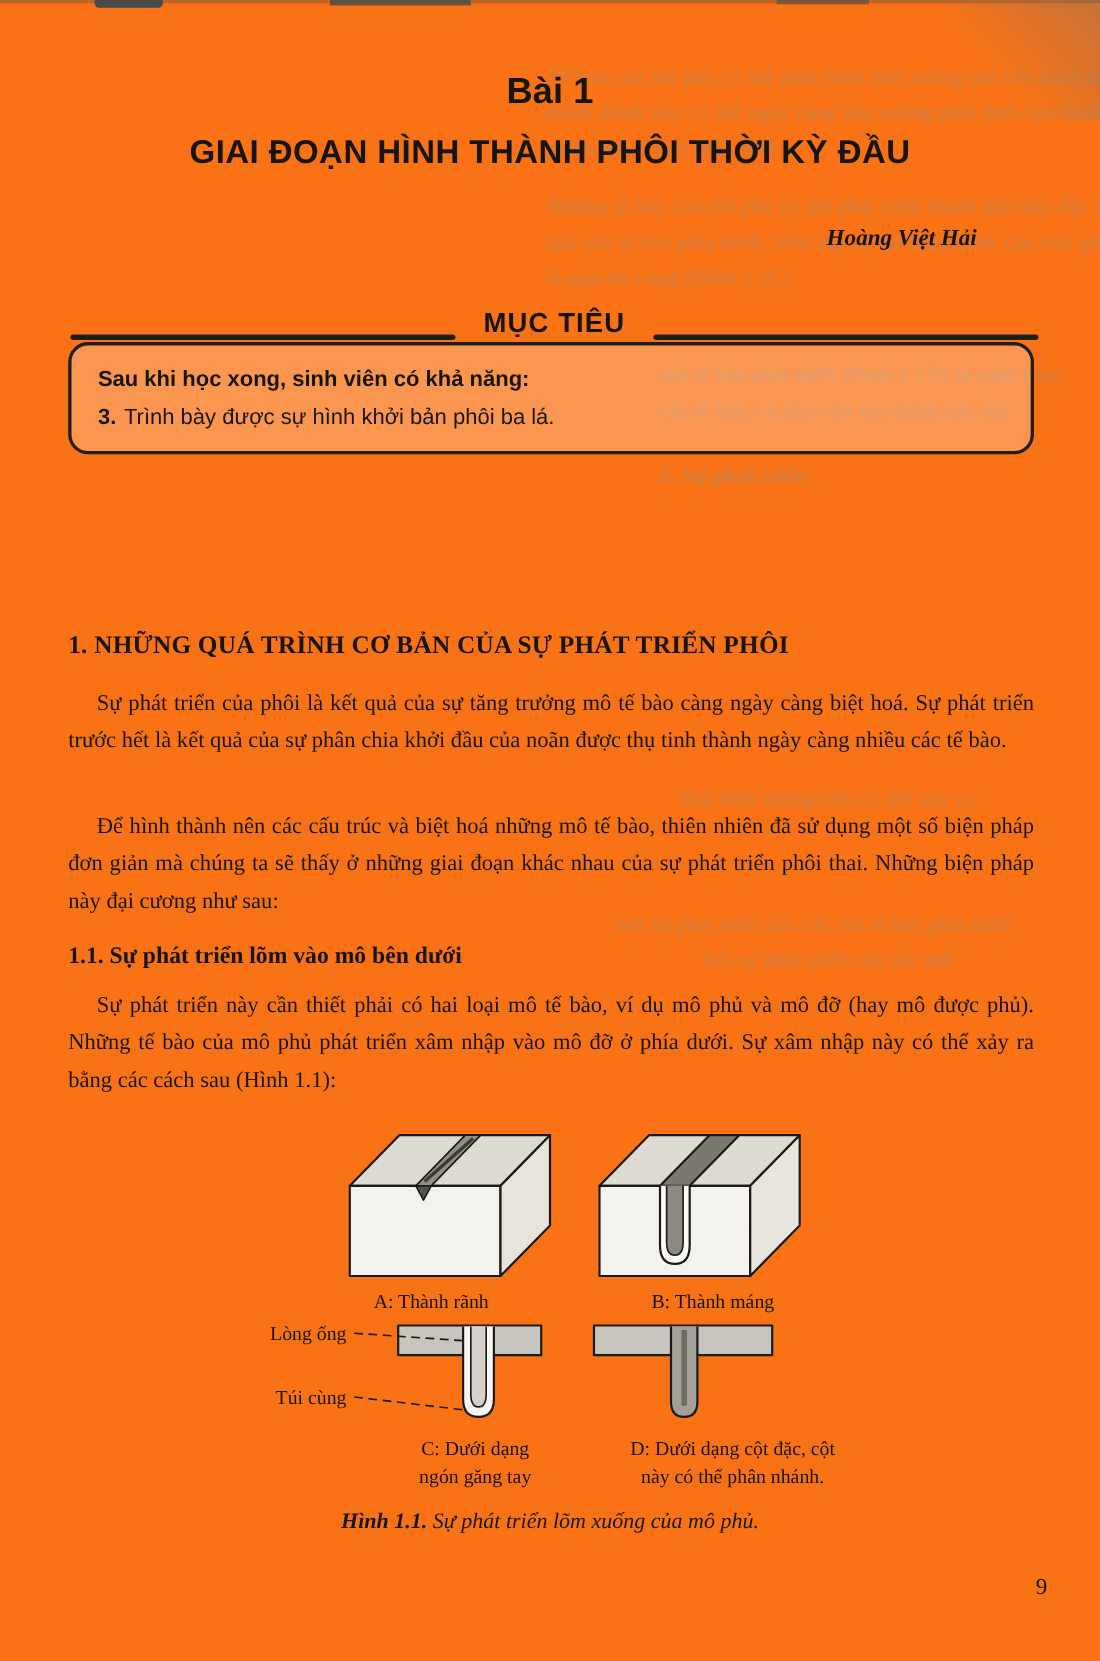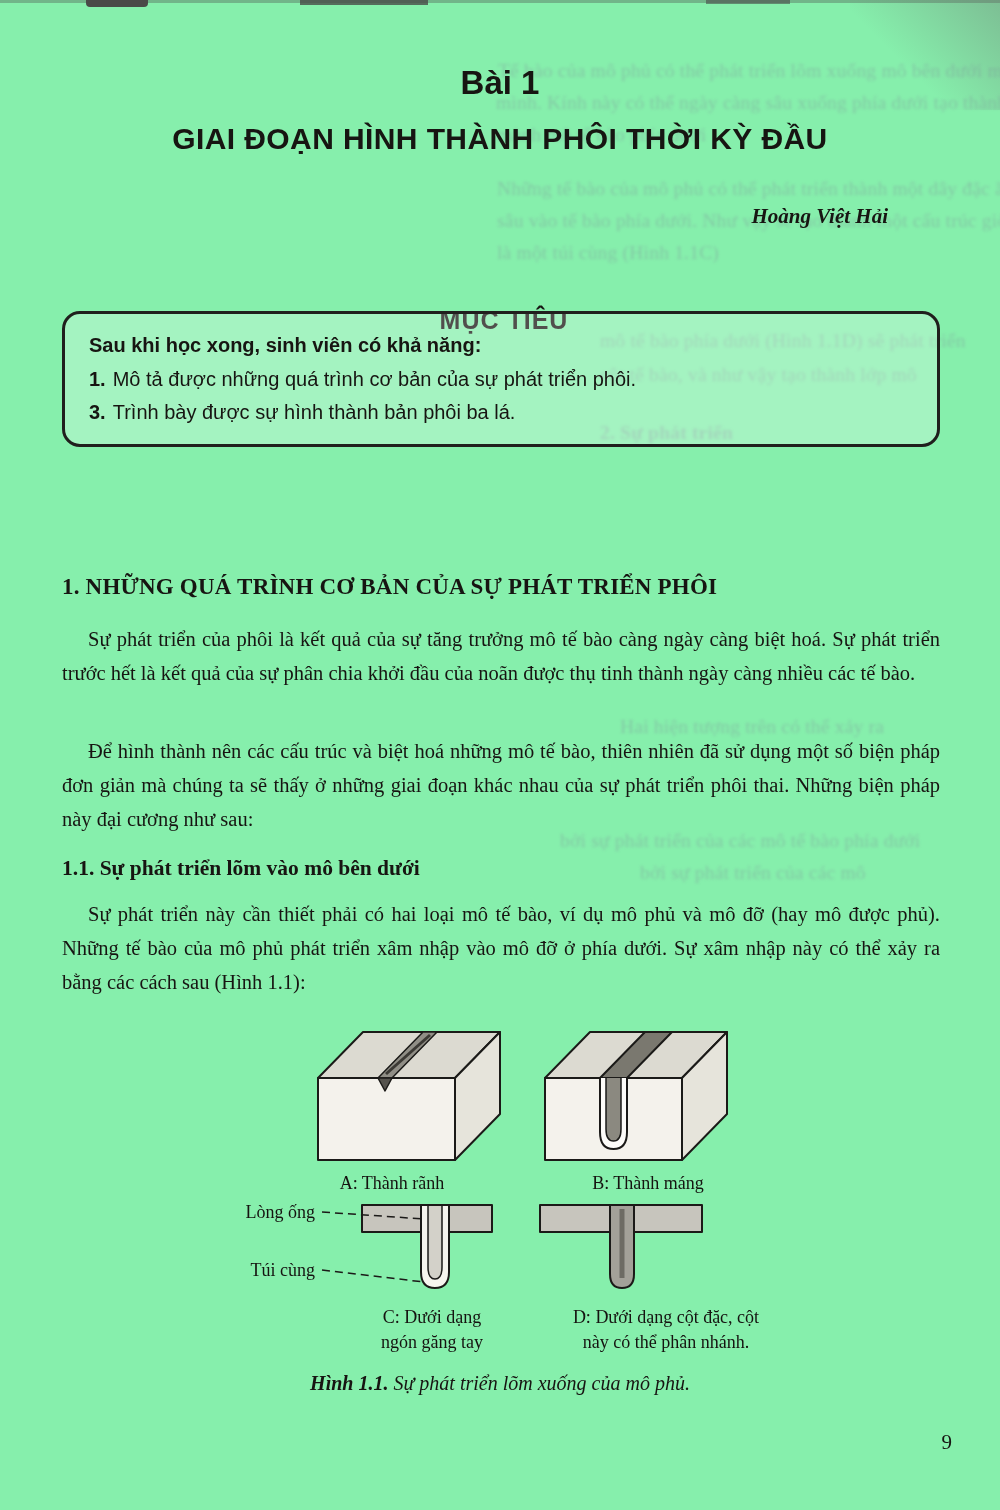--- a/index.html
+++ b/index.html
@@ -1,20 +1,20 @@
 <!DOCTYPE html>
 <html><head>
 <meta charset="utf-8">
 <style>
   * { margin:0; padding:0; box-sizing:border-box; }
   html,body { width:1000px; }
   body { background:#d9d7d2; font-family:"Liberation Serif", serif; }
   .page {
     position:relative; width:1000px; height:1510px;
-    background:#86efac; overflow:hidden; color:#171512;
+    background:#f97316; overflow:hidden; color:#171512;
   }
 
   
   .scan-mark { position:absolute; background:#4a4a48; }
   .corner-shade {
     position:absolute; top:0; right:0; width:150px; height:110px;
     background:linear-gradient(225deg, rgba(110,110,108,.38), rgba(110,110,108,0) 62%);
     pointer-events:none;
   }
 
@@ -34,21 +34,21 @@
     font-family:"Liberation Sans", sans-serif; font-weight:bold; font-size:30px;
     letter-spacing:.4px;
   }
   .author {
     position:absolute; top:204px; right:112px;
     font-style:italic; font-weight:bold; font-size:21px;
   }
 
   .mt-row {
     position:absolute; top:280px; left:64px; right:56px;
-    display:flex; align-items:center; gap:26px;flex-direction:column;
+    display:flex; align-items:flex-end; gap:26px;
   }
   .mt-rule { flex:1; height:5px; background:#1d1d1b; border-radius:3px; }
   .mt-label {
     font-family:"Liberation Sans", sans-serif; font-weight:bold;
     font-size:25px; letter-spacing:1px;
   }
 
   .obj-box {
     position:absolute; top:311px; left:62px; width:878px;
     border:3px solid #201f1d; border-radius:18px;
@@ -116,24 +116,21 @@
 
   <div class="mt-row">
     <div class="mt-rule"></div>
     <div class="mt-label">MỤC TIÊU</div>
     <div class="mt-rule"></div>
   </div>
 
   <div class="obj-box">
     <div class="obj-intro">Sau khi học xong, sinh viên có khả năng:</div>
     <div class="obj-item">
-      <span class="num">1.</span><span>Mô tả được những quá trình cơ bản của sự phát triển phôi.</span>
-    </div>
-    <div class="obj-item">
-      <span class="num">3.</span><span>Trình bày được sự hình thành bản phôi ba lá.</span>
+      <span class="num">3.</span><span>Trình bày được sự hình khởi bản phôi ba lá.</span>
     </div>
   </div>
 
   <div class="h1">1. NHỮNG QUÁ TRÌNH CƠ BẢN CỦA SỰ PHÁT TRIỂN PHÔI</div>
   <div class="para" id="para2">Để hình thành nên các cấu trúc và biệt hoá những mô tế bào, thiên nhiên đã sử dụng một số biện pháp đơn giản mà chúng ta sẽ thấy ở những giai đoạn khác nhau của sự phát triển phôi thai. Những biện pháp này đại cương như sau:</div>
   <div class="para" id="para1">Sự phát triển của phôi là kết quả của sự tăng trưởng mô tế bào càng ngày càng biệt hoá. Sự phát triển trước hết là kết quả của sự phân chia khởi đầu của noãn được thụ tinh thành ngày càng nhiều các tế bào.</div>
 
   <div class="h2">1.1. Sự phát triển lõm vào mô bên dưới</div>
   <div class="para" id="para3">Sự phát triển này cần thiết phải có hai loại mô tế bào, ví dụ mô phủ và mô đỡ (hay mô được phủ). Những tế bào của mô phủ phát triển xâm nhập vào mô đỡ ở phía dưới. Sự xâm nhập này có thể xảy ra bằng các cách sau (Hình 1.1):</div>
 

